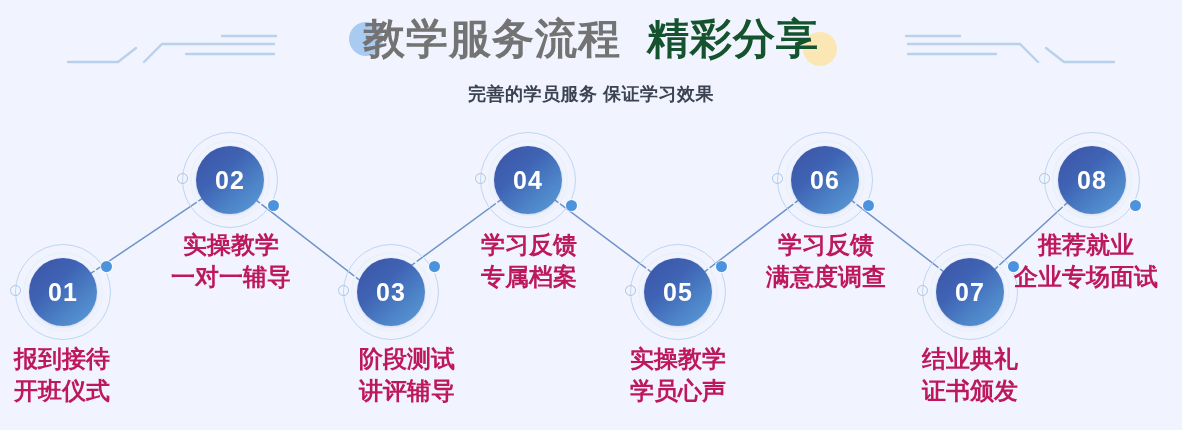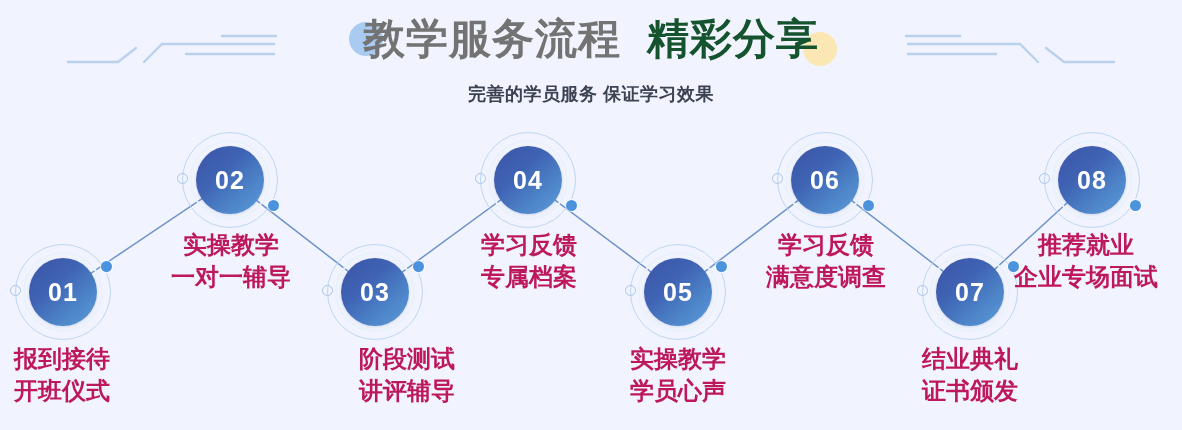--- a/index.html
+++ b/index.html
@@ -171,21 +171,21 @@
       <div class="solid-dot br"></div>
       <div class="disc">
         <span>02</span>
       </div>
     </div>
     <div class="label center" style="left:150px; top:104px; width:162px;">
       <div>实操教学</div>
       <div>一对一辅导</div>
     </div>
 
-    <div class="node" style="left:327px; top:119px;">
+    <div class="node" style="left:343px; top:119px;">
       <div class="ring-outer"></div>
       <div class="ring-inner"></div>
       <div class="hollow-dot"></div>
       <div class="solid-dot tr"></div>
       <div class="disc">
         <span>03</span>
       </div>
     </div>
     <div class="label center" style="left:295px; top:218px; width:160px;text-align:right;">
       <div>阶段测试</div>

